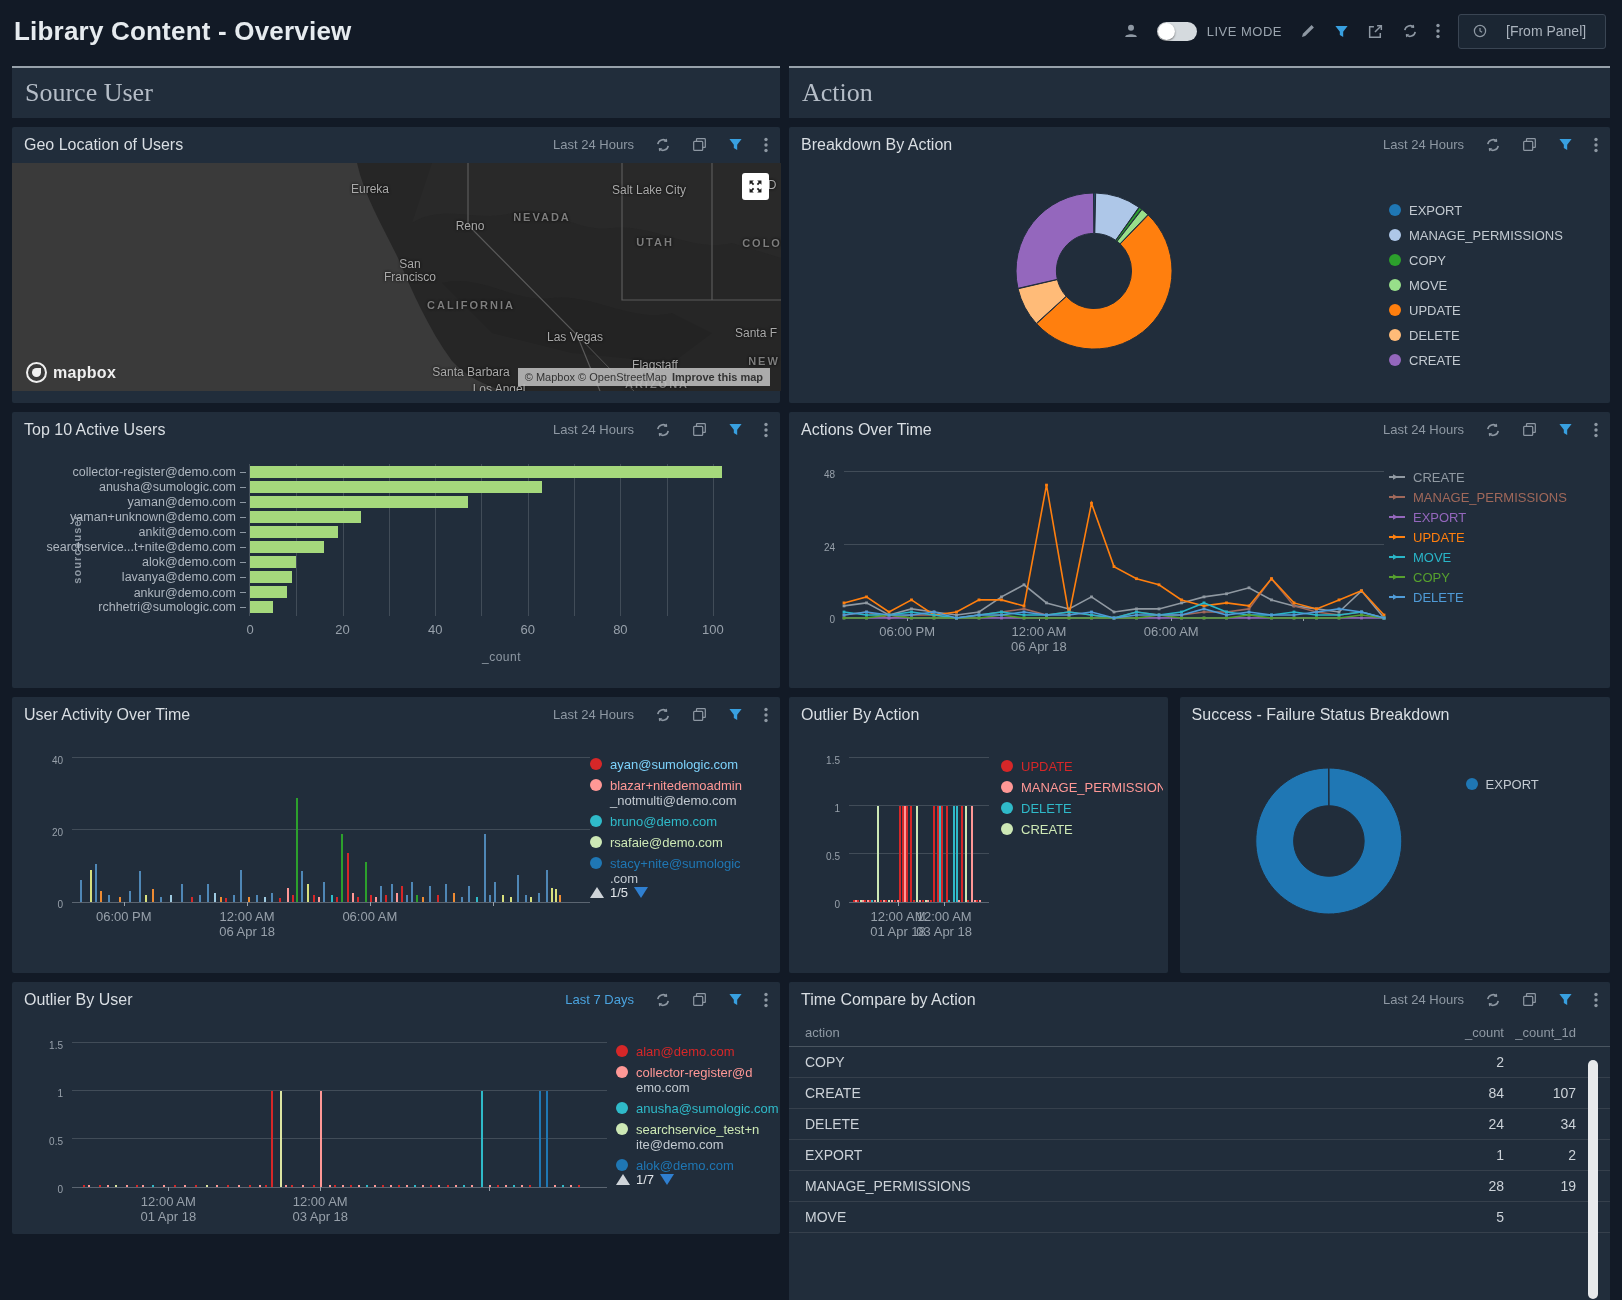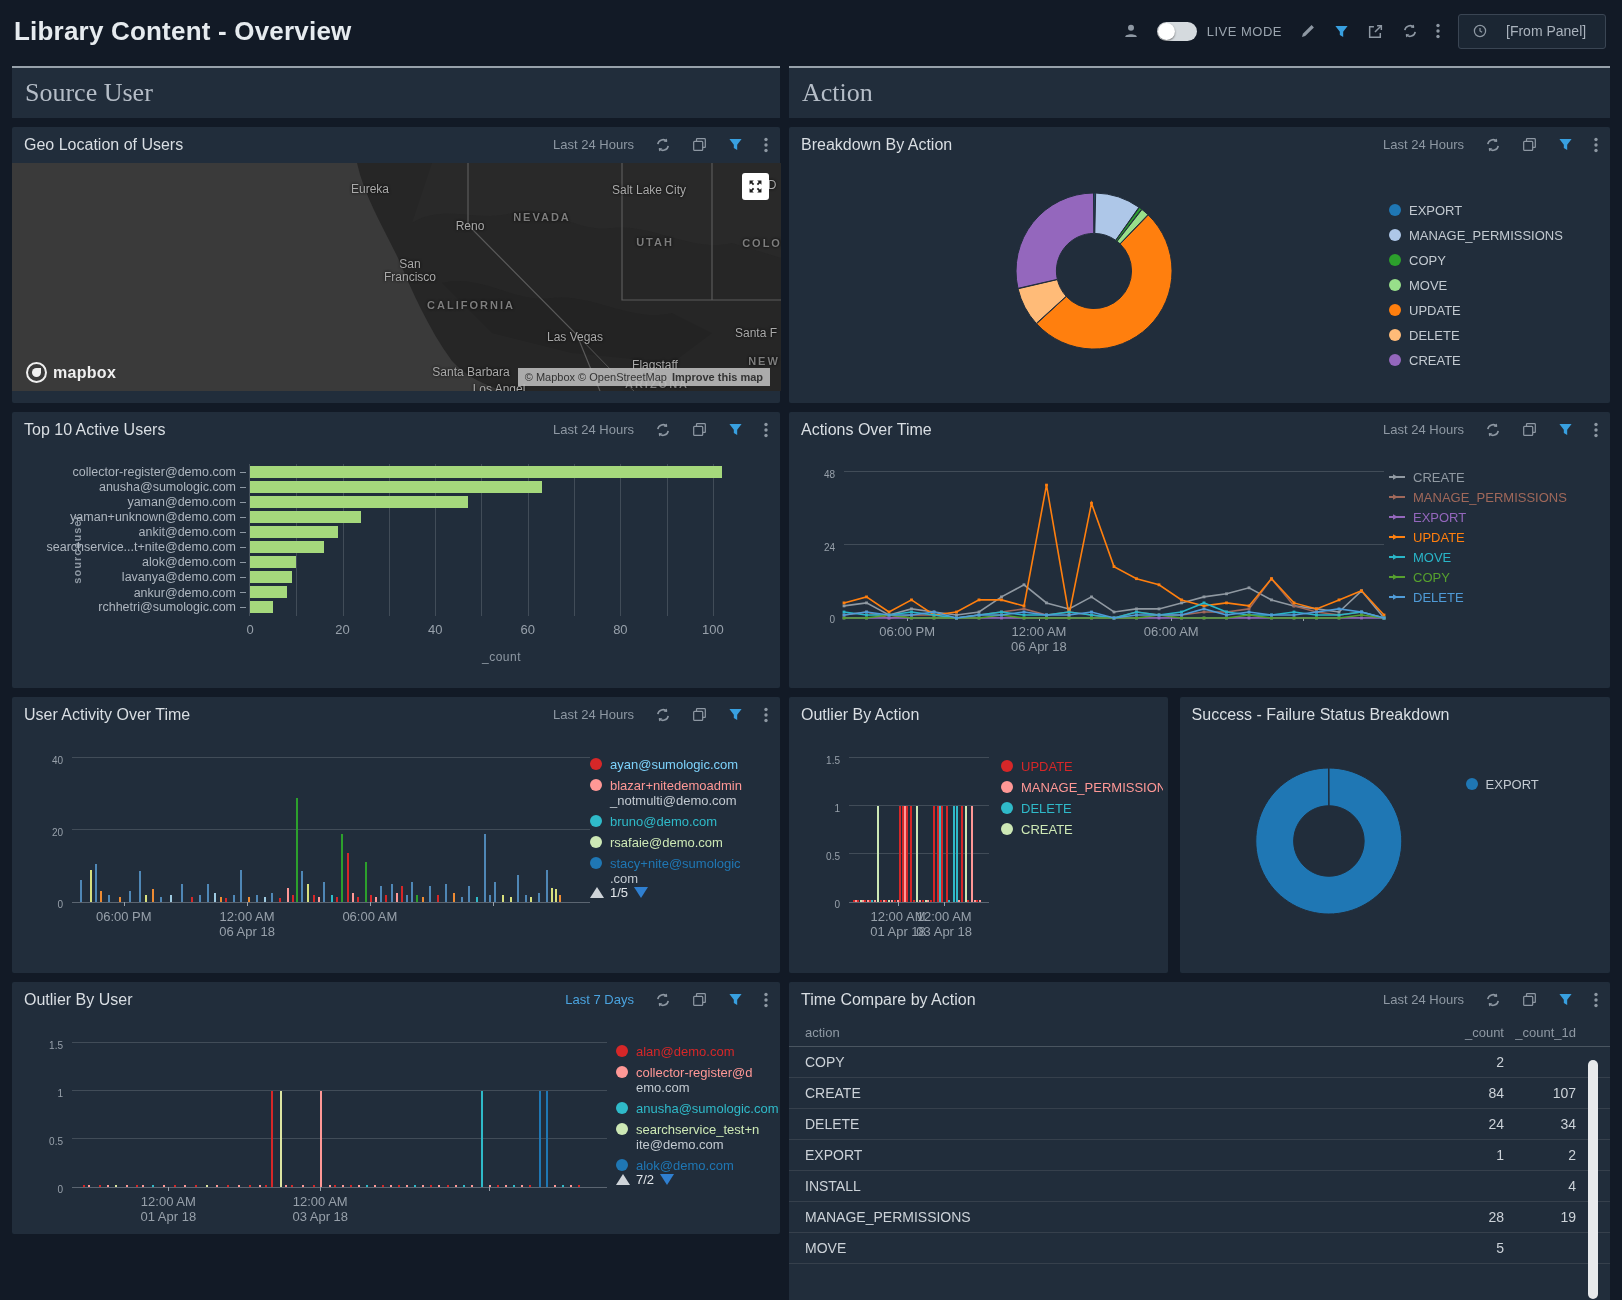--- a/index.html
+++ b/index.html
@@ -631,21 +631,21 @@
               </div>
               <div class="lg-item">
                 <span class="lg-dot" style="background: rgb(31, 119, 180);"></span>
                 <span class="lg-text">
                   <div style="color: rgb(31, 119, 180);">alok@demo.com</div>
                 </span>
               </div>
             </div>
           <div class="lg-pager" style="position:absolute;left:604px;top:148px">
             <span class="tri-up"></span>
-            <span>7/2</span>
+            <span>1/7</span>
             <span class="tri-down"></span>
           </div>
         </div>
       </section>
     </div>
 
     <div class="colR">
       <div class="sechead">
           <span>Action</span>
         </div>
@@ -1239,26 +1239,20 @@
                 <div class="num">34</div>
                 <div></div>
               </div>
               <div class="tc-row">
                 <div>EXPORT</div>
                 <div class="num">1</div>
                 <div class="num">2</div>
                 <div></div>
               </div>
               <div class="tc-row">
-                <div>INSTALL</div>
-                <div class="num"></div>
-                <div class="num">4</div>
-                <div></div>
-              </div>
-              <div class="tc-row">
                 <div>MANAGE_PERMISSIONS</div>
                 <div class="num">28</div>
                 <div class="num">19</div>
                 <div></div>
               </div>
               <div class="tc-row">
                 <div>MOVE</div>
                 <div class="num">5</div>
                 <div class="num"></div>
                 <div></div>

